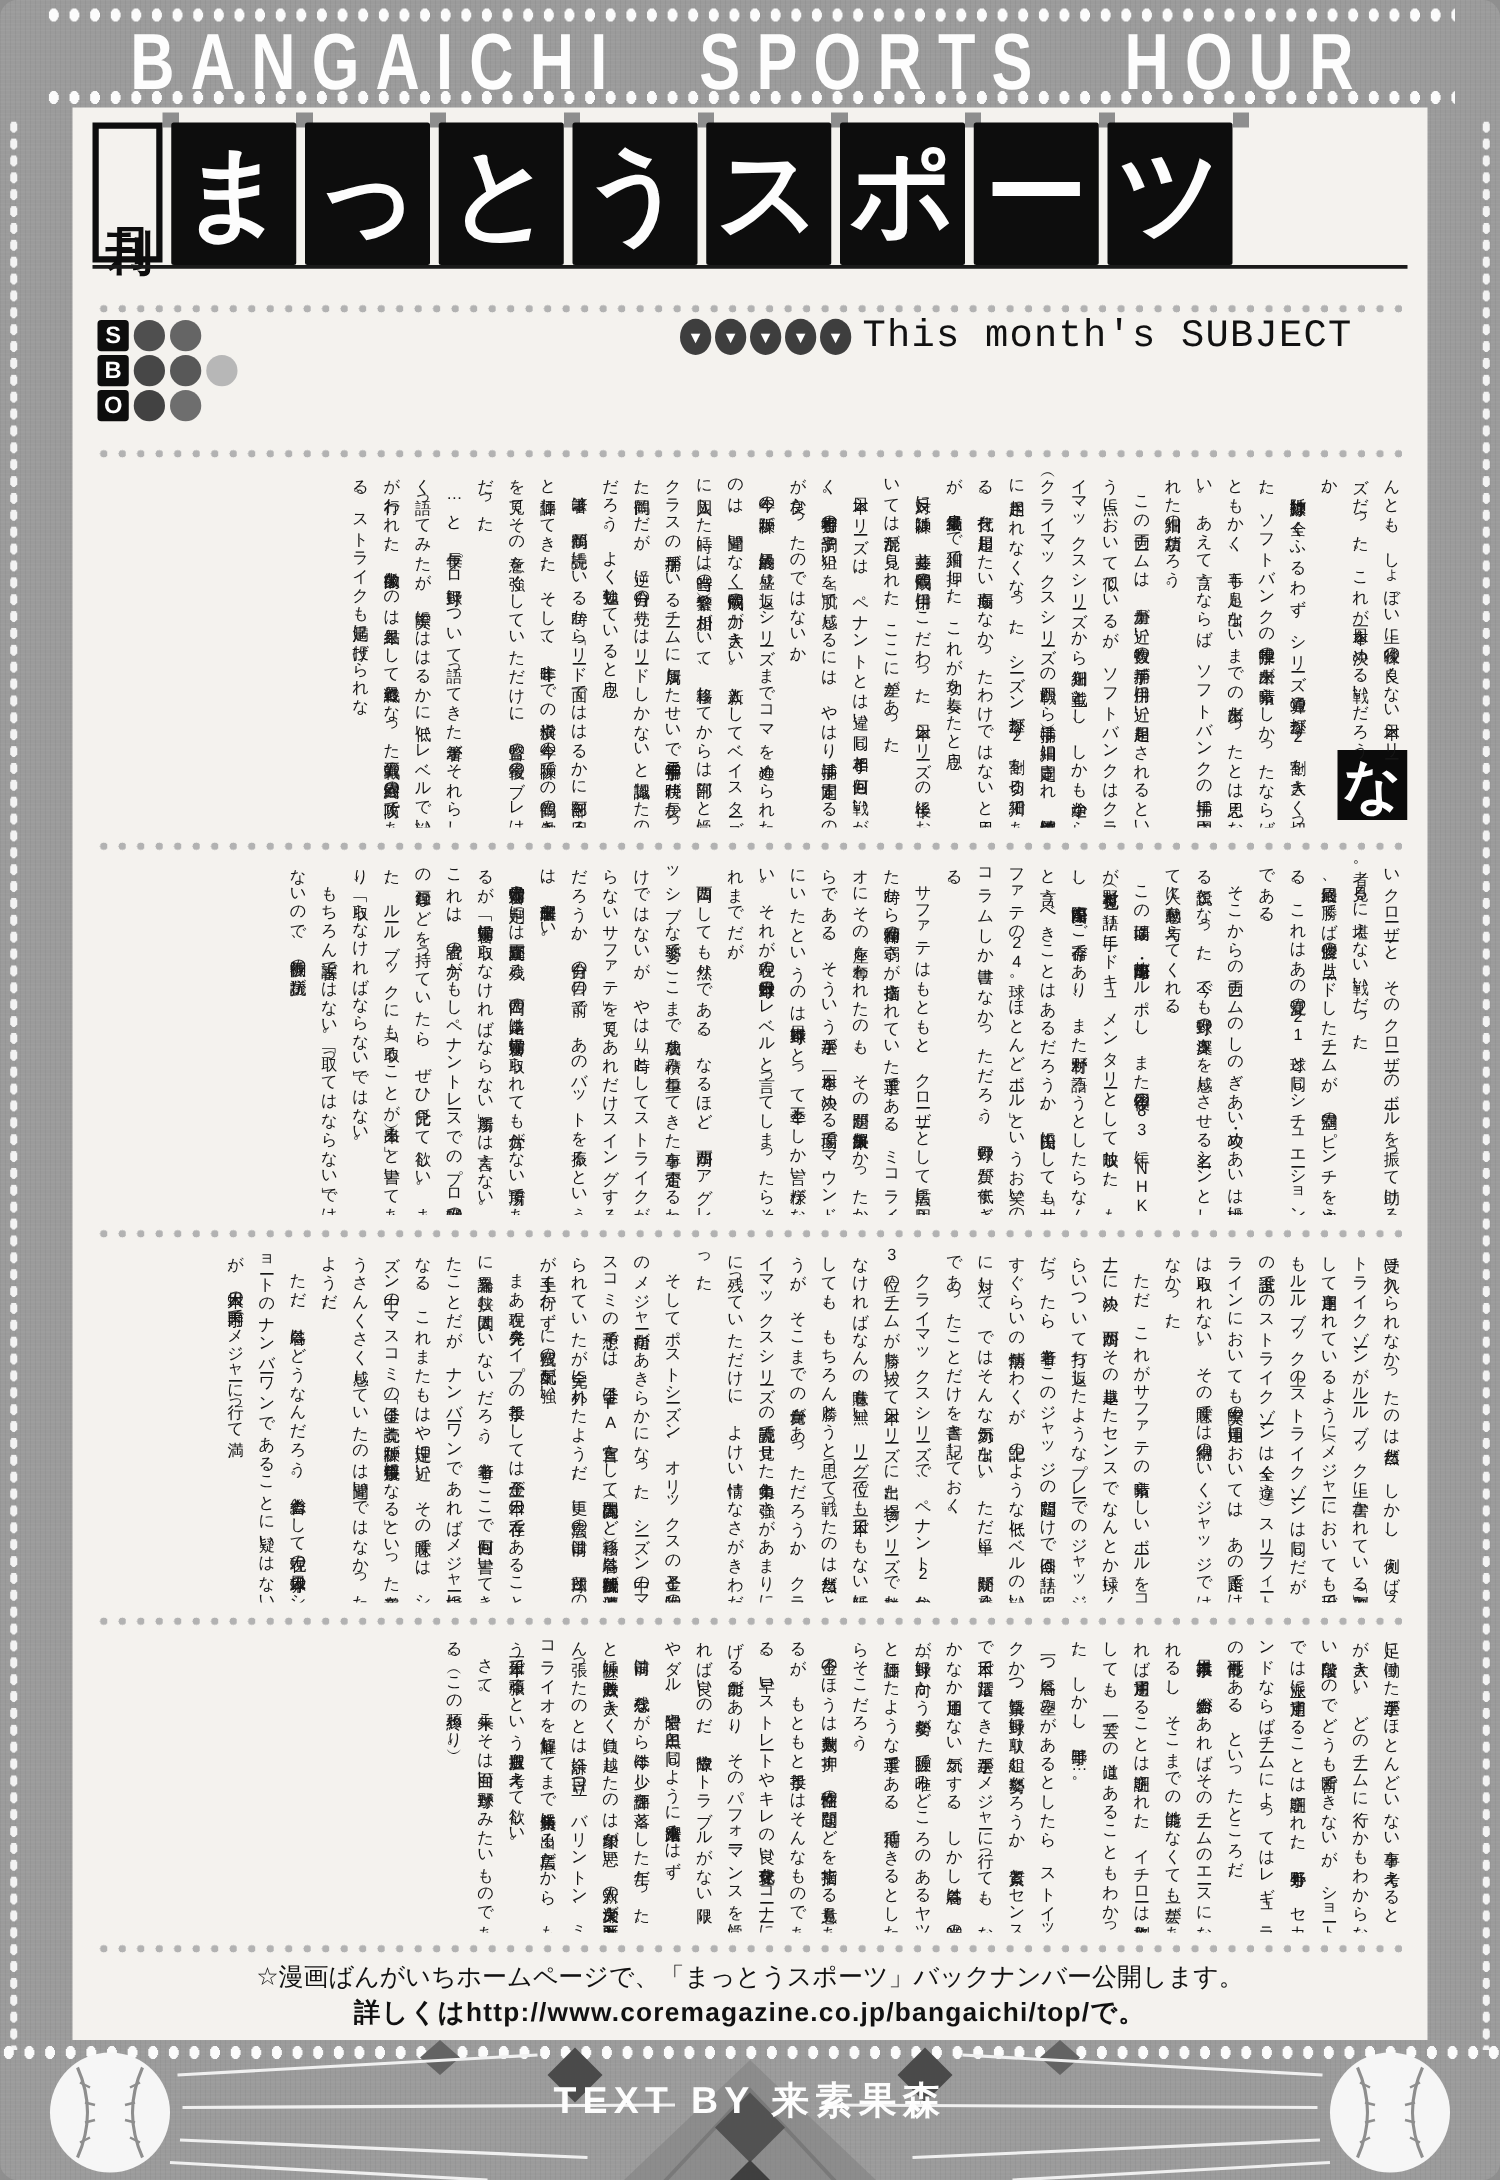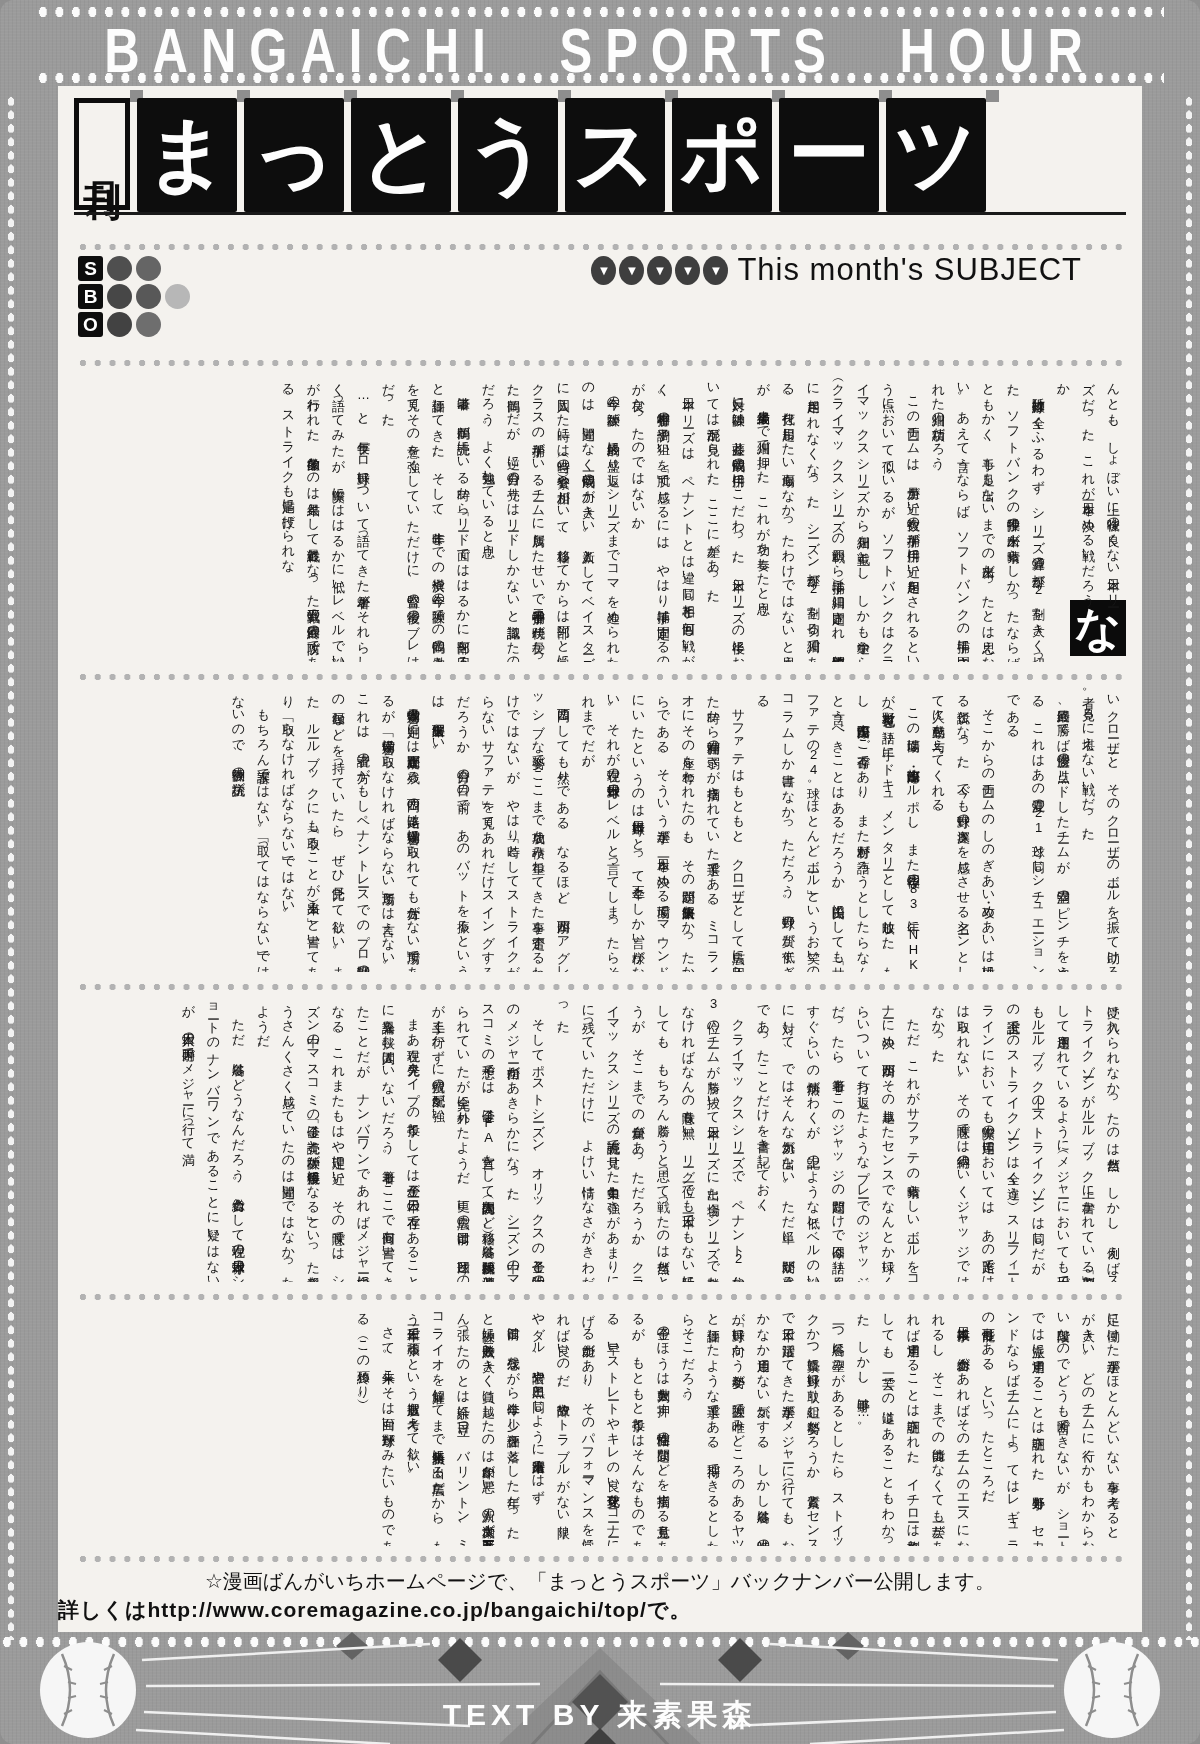--- a/index.html
+++ b/index.html
@@ -35,46 +35,46 @@
   .mast-dots{position:absolute;left:20px;right:20px;top:156px;}
   
   .sbo{position:absolute;left:20px;top:170px;}
   .sbo-row{display:flex;align-items:center;gap:4px;margin-bottom:3px;}
   .sbo-letter{width:25px;height:25px;background:#0d0d0d;color:#fff;font-weight:bold;font-size:19px;
     display:flex;align-items:center;justify-content:center;border-radius:3px;}
   .sbo-dot{width:25px;height:25px;border-radius:50%;}
   .subject-line{position:absolute;right:60px;top:166px;display:flex;align-items:center;gap:3px;}
   .tri{width:25px;height:29px;border-radius:50%;background:#3e3e3e;color:#fff;font-size:13px;
     display:flex;align-items:center;justify-content:center;}
-  .subject-label{font-family:Liberation Sans, sans-serif;font-size:31px;color:#111;margin-left:6px;letter-spacing:1px;}
+  .subject-label{font-family:Liberation Mono, monospace;font-size:31px;color:#111;margin-left:6px;letter-spacing:1px;}
   .subject-heading{position:absolute;left:140px;top:196px;font-size:37px;font-weight:900;color:#0d0d0d;letter-spacing:-1px;}
   .sec-dots-0{position:absolute;left:20px;right:20px;top:272px;}
   
   .band{position:absolute;left:16px;right:16px;writing-mode:vertical-rl;text-orientation:upright;
     font-size:13px;line-height:25px;color:#161616;overflow:hidden;white-space:pre-line;text-align:justify;
     font-family:"Liberation Sans","DejaVu Sans",sans-serif;}
   .band-1{top:288px;height:288px;}
   .band-2{top:600px;height:286px;}
   .band-3{top:910px;height:286px;}
   .band-4{top:1218px;height:242px;}
   .sec-dots-1{position:absolute;left:20px;right:20px;top:586px;}
   .sec-dots-2{position:absolute;left:20px;right:20px;top:896px;}
   .sec-dots-3{position:absolute;left:20px;right:20px;top:1206px;}
   .sec-dots-4{position:absolute;left:20px;right:20px;top:1468px;}
   .dropcap{float:right;writing-mode:horizontal-tb;width:56px;height:56px;background:#0b0b0b;color:#fff;
     font-size:46px;line-height:56px;text-align:center;font-weight:bold;margin:0 0 6px 8px;}
   
   .footer-1{position:absolute;left:0;right:0;top:1482px;text-align:center;font-size:20px;font-weight:normal;color:#111;}
-  .footer-2{position:absolute;left:0;right:0;top:1510px;text-align:left;font-size:21px;font-weight:bold;color:#111;letter-spacing:1px;}
+  .footer-2{position:absolute;left:0;right:0;top:1510px;text-align:center;font-size:21px;font-weight:bold;color:#111;letter-spacing:1px;}
   
   .bottom-band{position:absolute;left:0;top:1632px;width:1200px;height:112px;}
   .bottom-dots{position:absolute;left:0;right:0;top:4px;}
   .field-svg{position:absolute;left:0;top:0;}
   .credit-line{position:absolute;left:0;right:0;top:28px;text-align:center;color:#fdfdfd;font-weight:bold;
-    font-size:30px;letter-spacing:5px;margin-top:35px;}
+    font-size:30px;letter-spacing:5px;}
   .bottom-logo{position:absolute;left:0;right:0;top:66px;text-align:center;font-weight:bold;font-size:34px;
     letter-spacing:22px;color:rgba(255,255,255,0.45);-webkit-text-stroke:1.4px #f7f7f7;white-space:nowrap;}
 </style>
 </head>
 <body>
 
 <div class="page">
 
   <div>
     <div class="dots-white banner-dots-top"></div>

